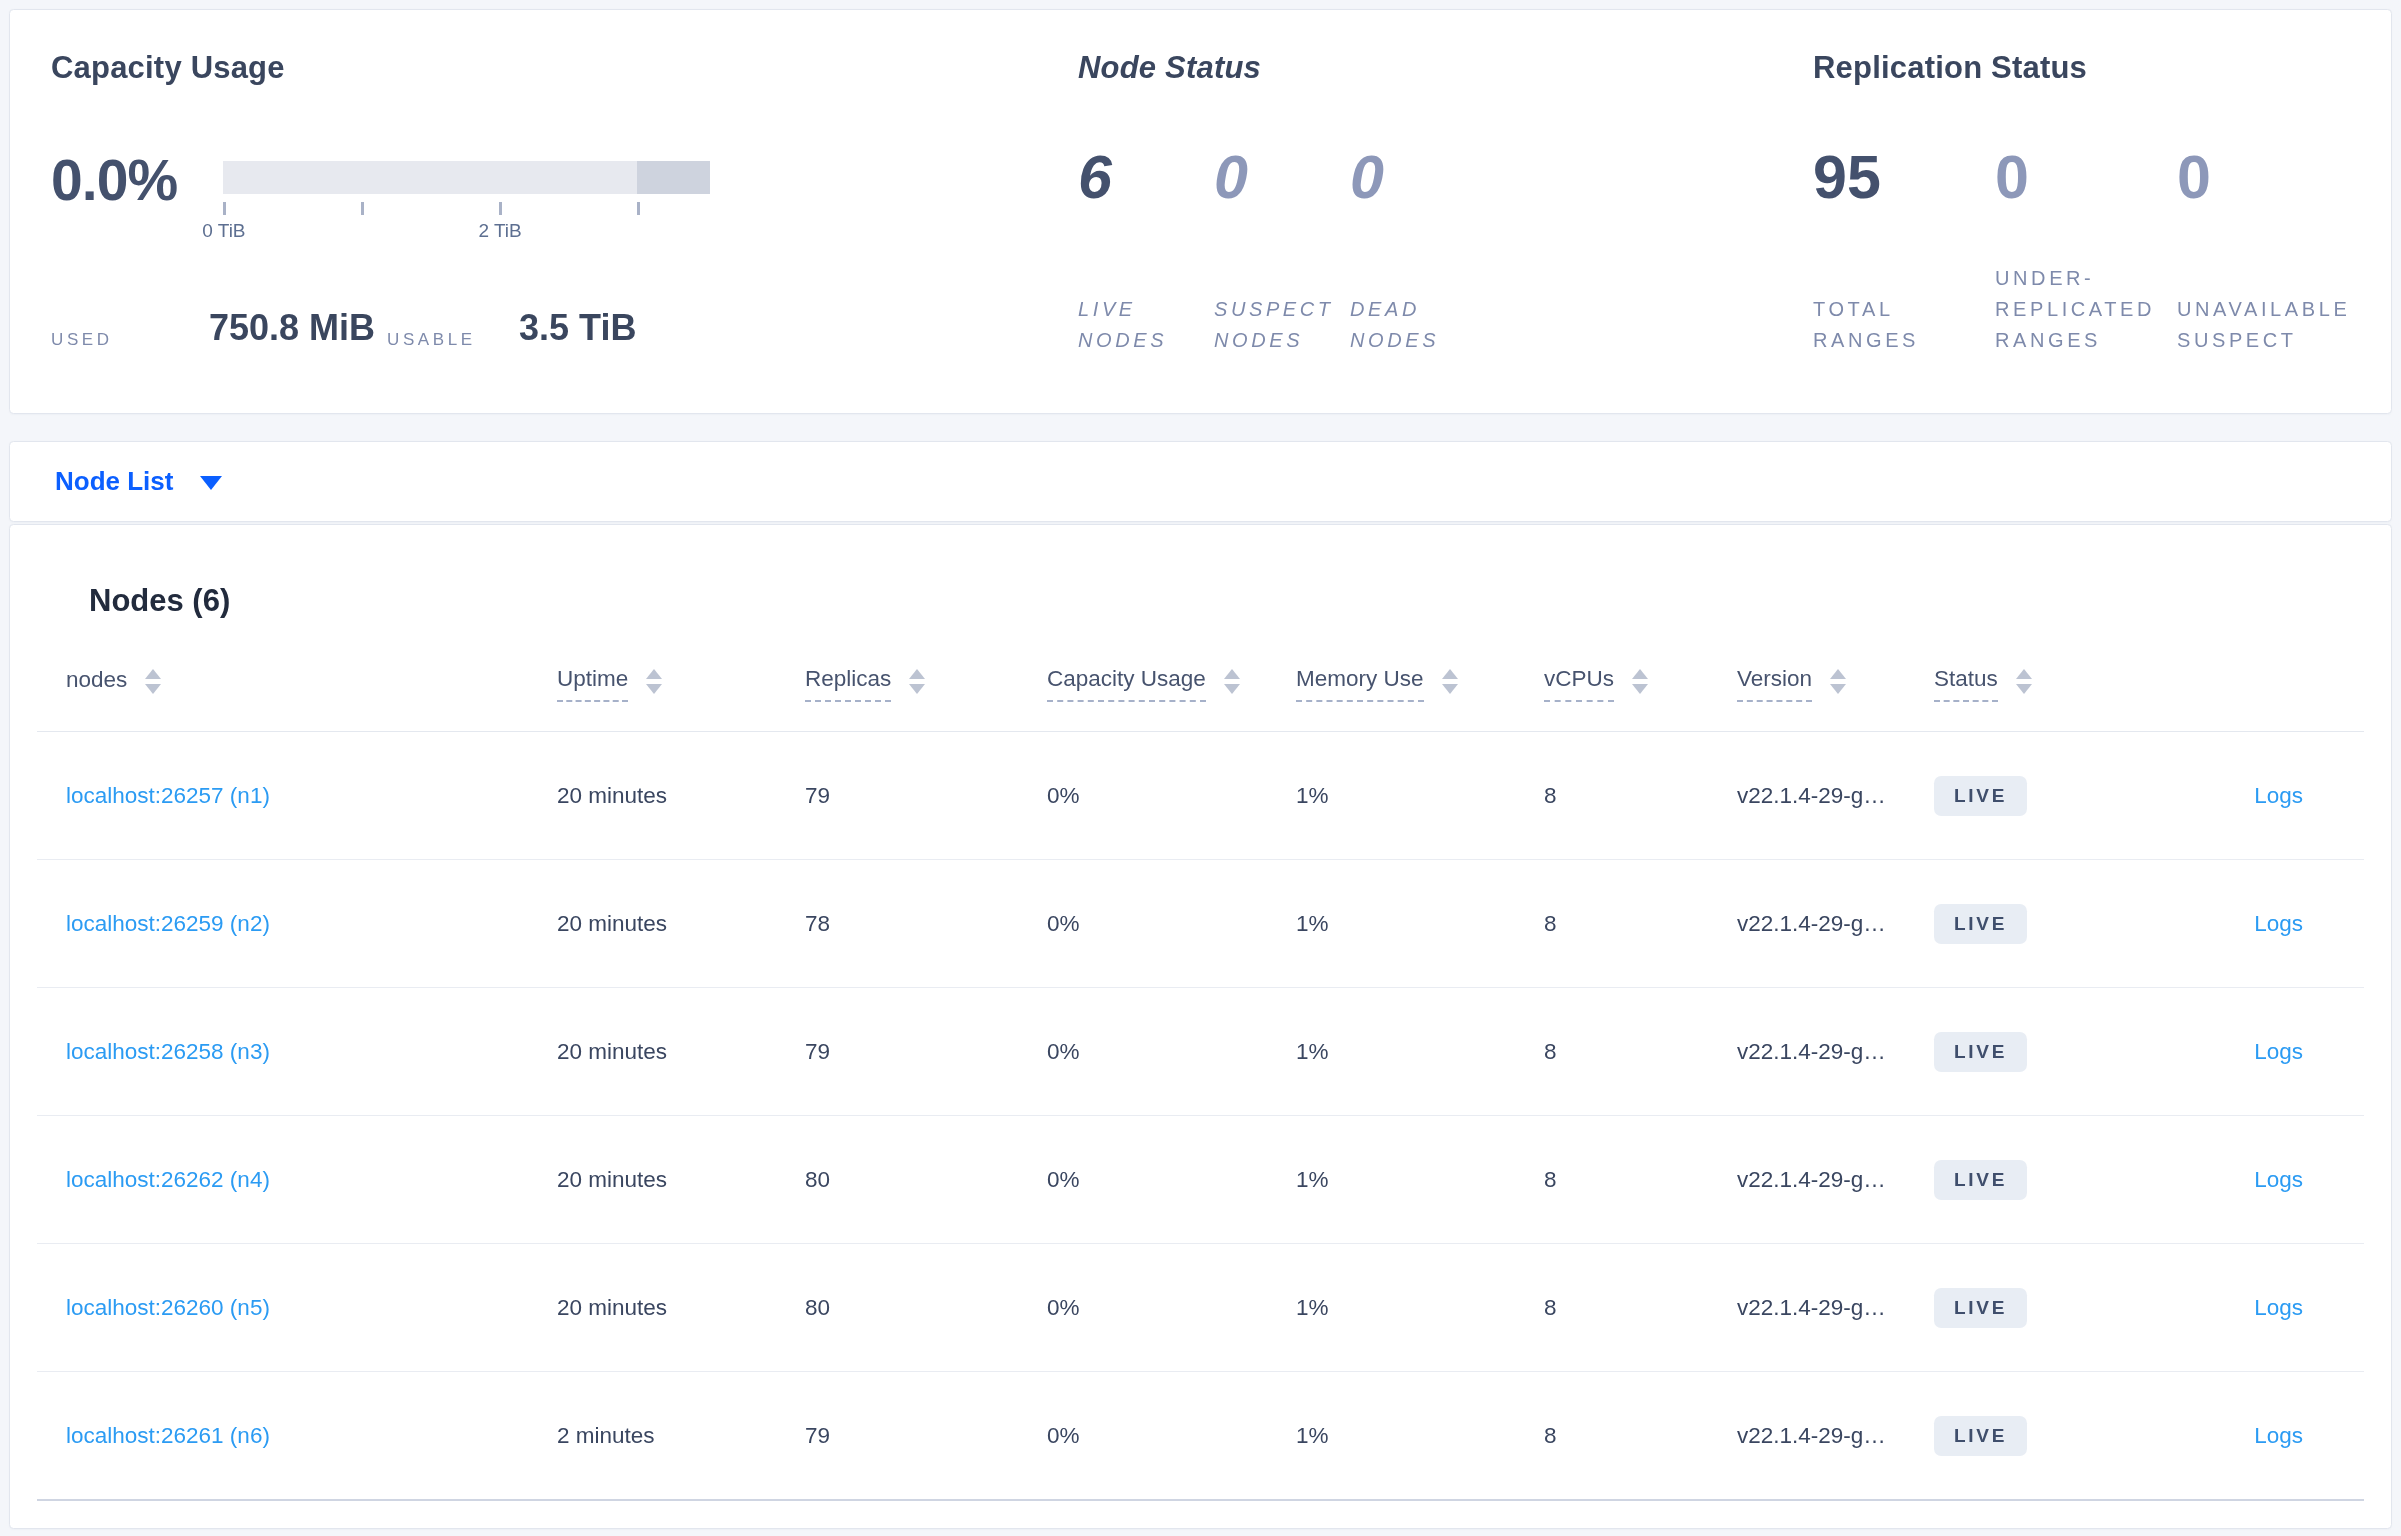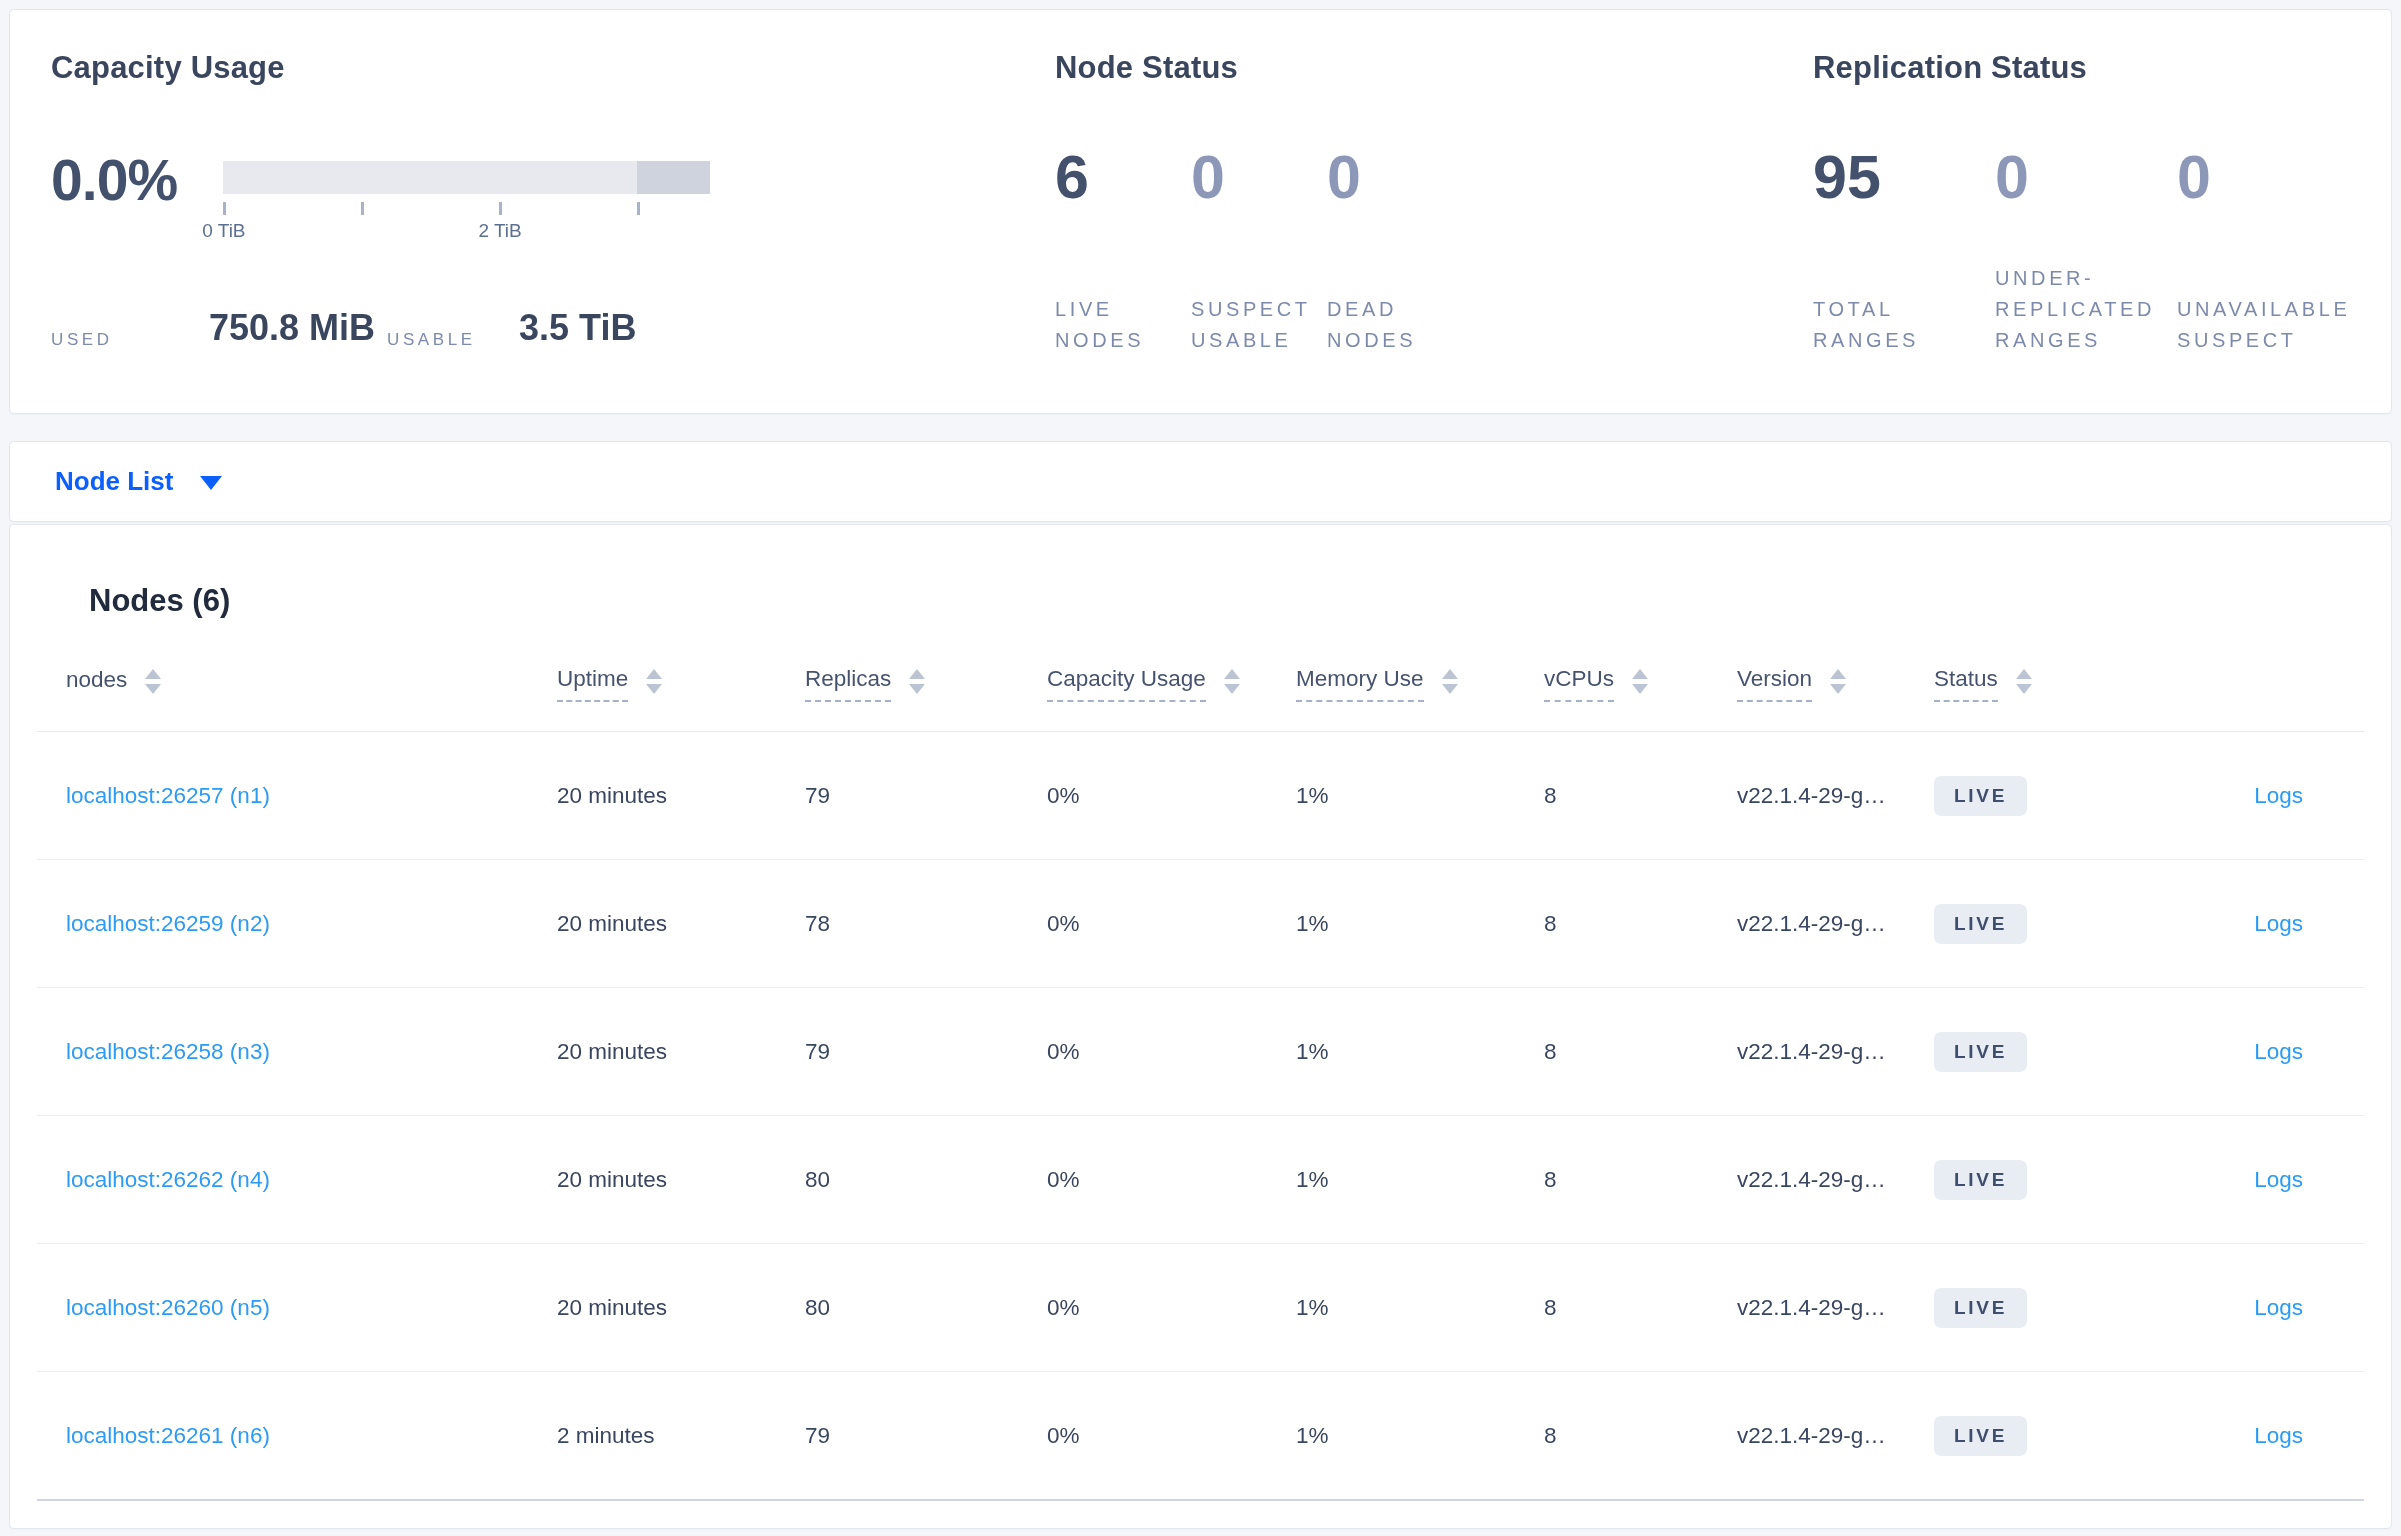--- a/index.html
+++ b/index.html
@@ -40,21 +40,21 @@
   }
   #cap-usage-row{position:absolute;left:0;top:297px;width:685px;height:54px;}
   .cap-small-label{
     position:absolute;top:23.4px;
     font-size:17px;letter-spacing:3.6px;color:#7e8aab;
   }
   .cap-big-value{
     position:absolute;top:0;
     font-size:36px;font-weight:700;color:#3a465e;
   }
-  #panel-nodes{left:1045px;width:739px;}
+  #panel-nodes{left:1068px;width:739px;font-style:italic;}
   #panel-repl{left:1803px;width:586px;}
   .stat-numbers{position:absolute;top:132px;left:0;display:flex;}
   .stat-labels{position:absolute;top:245px;left:0;height:101px;display:flex;align-items:flex-end;}
   .stat-num{font-size:61px;font-weight:700;color:#8d98b9;}
   .stat-num.em{color:#44516d;}
   .stat-label{
     font-size:20px;letter-spacing:3.6px;color:#7e8aab;line-height:31px;
   }
   #panel-nodes .stat-cell{width:136px;}
   #panel-nodes .stat-label{width:110px;}
@@ -134,21 +134,21 @@
     <div class="stat-numbers">
       <div class="stat-cell"><span class="stat-num em">6</span></div>
       <div class="stat-cell"><span class="stat-num">0</span></div>
       <div class="stat-cell"><span class="stat-num">0</span></div>
     </div>
     <div class="stat-labels">
       <div class="stat-cell">
           <div class="stat-label">LIVE NODES</div>
         </div>
       <div class="stat-cell">
-          <div class="stat-label">SUSPECT USABLE</div>
+          <div class="stat-label">SUSPECT NODES</div>
         </div>
       <div class="stat-cell">
           <div class="stat-label">DEAD NODES</div>
         </div>
     </div>
   </div>
 
   <div class="panel" id="panel-repl">
     <div class="panel-title">Replication Status</div>
     <div class="stat-numbers">

